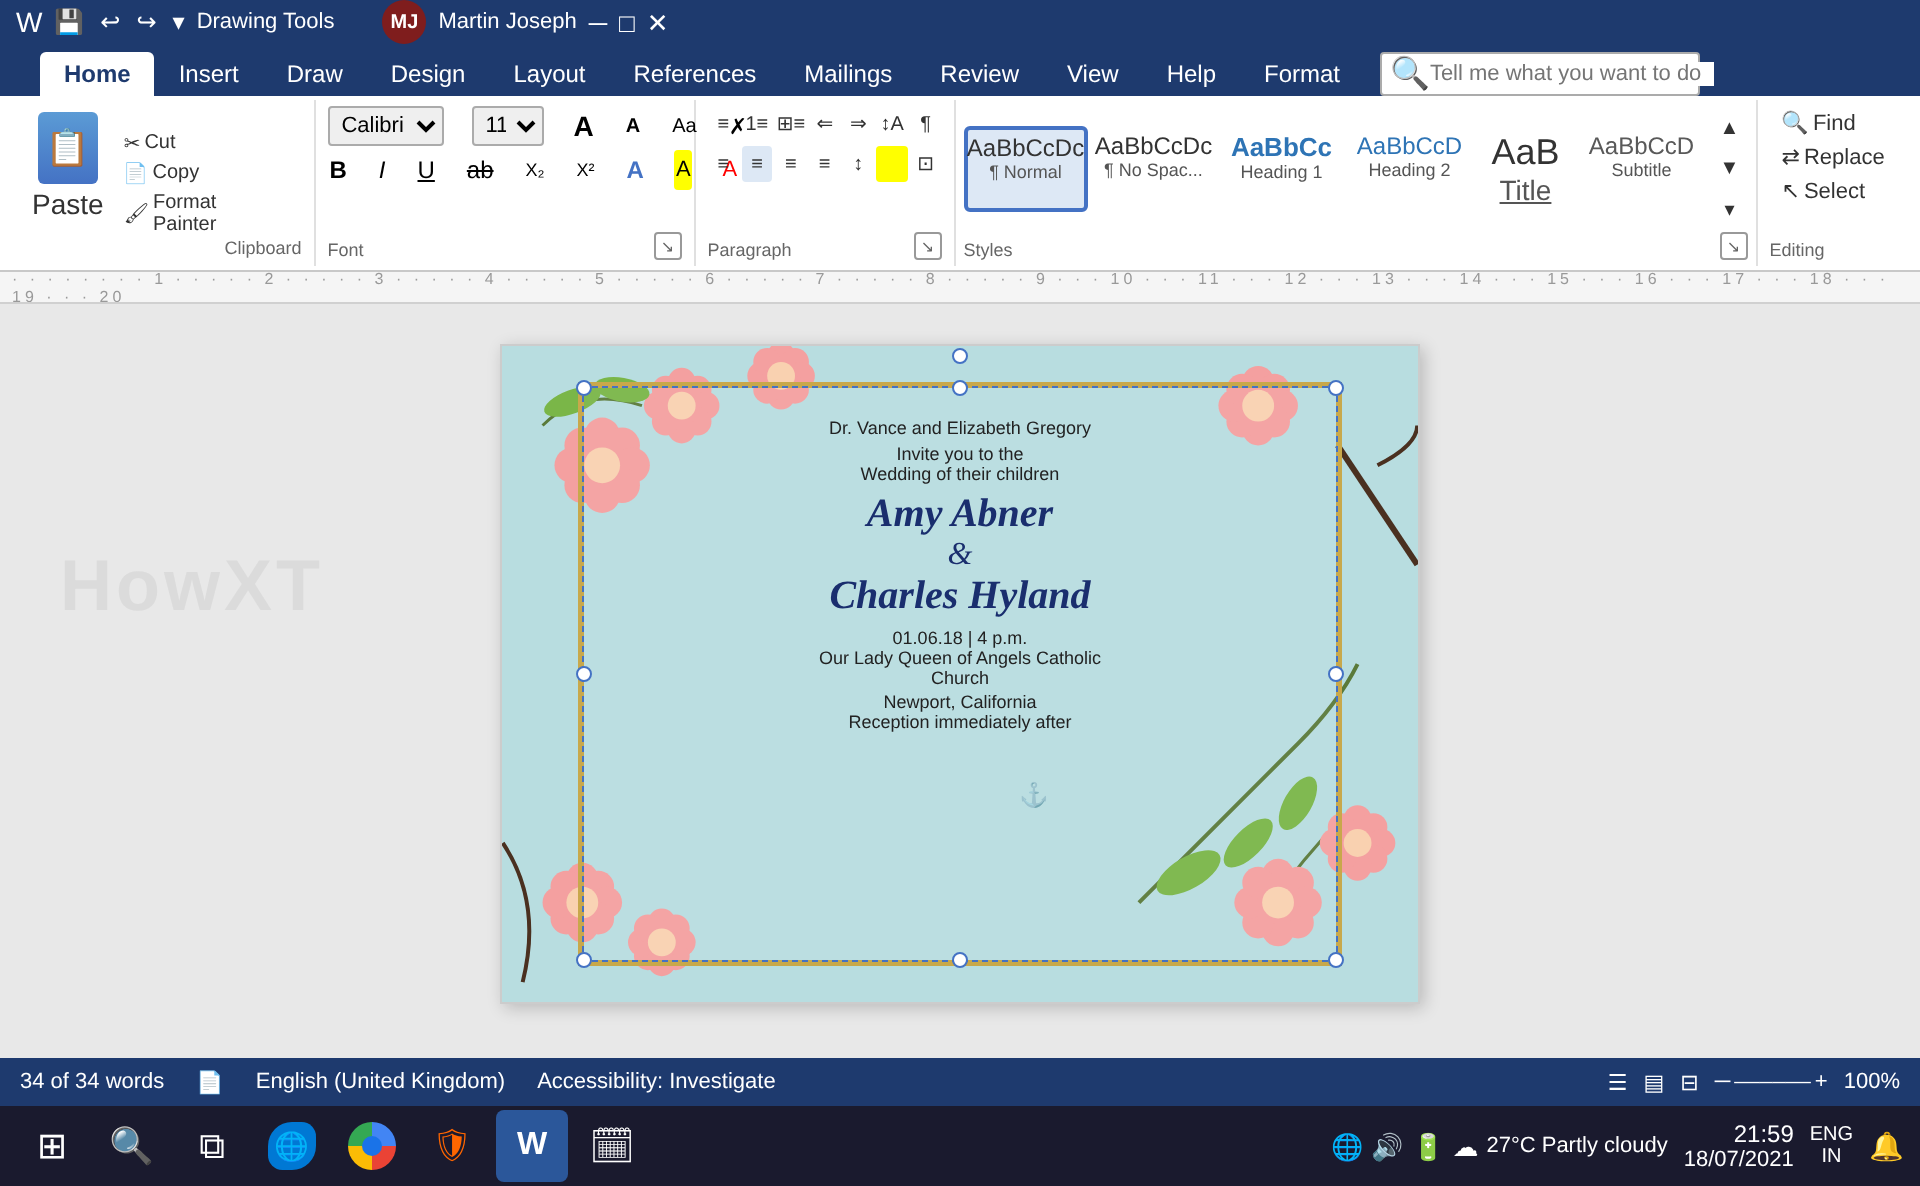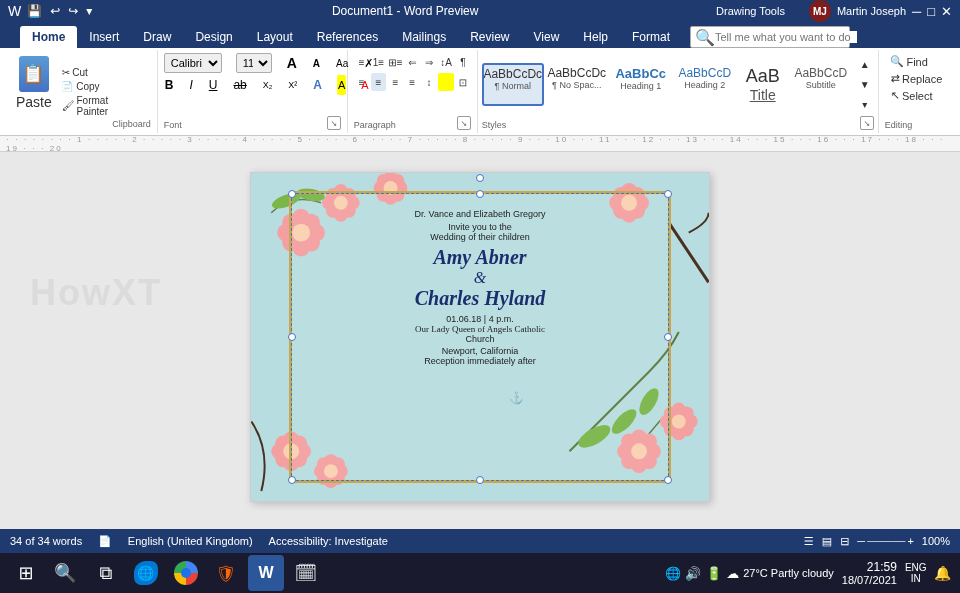--- a/index.html
+++ b/index.html
@@ -265,21 +265,20 @@
   </style>
 </head>
 <body>
 
 <div class="qat">
   <span style="color:#fff;font-size:14px;">W</span>
   <span class="qat-btn">💾</span>
   <span class="qat-btn">↩</span>
   <span class="qat-btn">↪</span>
   <span class="qat-btn">▾</span>
-  <div style="flex:1;text-align:center;font-size:12px;color:white;">Document1 - Word Preview</div>
   <span style="color:white;font-size:11px;margin-right:20px;">Drawing Tools</span>
   <div style="display:flex;align-items:center;gap:6px;">
     <div style="background:#7f1d1d;border-radius:50%;width:22px;height:22px;display:flex;align-items:center;justify-content:center;font-size:10px;color:white;font-weight:bold;">MJ</div>
     <span style="color:white;font-size:11px;">Martin Joseph</span>
     <span class="win-btn" style="color:white;">─</span>
     <span class="win-btn" style="color:white;">□</span>
     <span class="win-btn" style="color:white;">✕</span>
   </div>
 </div>
 
@@ -555,21 +554,21 @@
     </svg>
 
     <div style="position:absolute;top:18px;left:38px;right:38px;bottom:18px;border:3px solid #c8a84b;display:flex;flex-direction:column;align-items:center;padding:14px 10px 8px;text-align:center;background:rgba(255,255,255,0.05);">
       <div style="font-size:9px;color:#222;line-height:1.5;">Dr. Vance and Elizabeth Gregory</div>
       <div style="font-size:9px;color:#222;">Invite you to the</div>
       <div style="font-size:9px;color:#222;">Wedding of their children</div>
       <div style="font-family:Georgia,serif;font-style:italic;color:#1a2e6e;font-size:20px;font-weight:bold;margin-top:4px;">Amy Abner</div>
       <div style="font-family:Georgia,serif;font-style:italic;color:#1a2e6e;font-size:16px;">&amp;</div>
       <div style="font-family:Georgia,serif;font-style:italic;color:#1a2e6e;font-size:20px;font-weight:bold;">Charles Hyland</div>
       <div style="font-size:9px;color:#222;margin-top:4px;">01.06.18 | 4 p.m.</div>
-      <div style="font-size:9px;color:#222;font-family:Liberation Serif, serif;">Our Lady Queen of Angels Catholic</div>
+      <div style="font-size:9px;color:#222;">Our Lady Queen of Angels Catholic</div>
       <div style="font-size:9px;color:#222;">Church</div>
       <div style="font-size:9px;color:#222;margin-top:2px;">Newport, California</div>
       <div style="font-size:9px;color:#222;">Reception immediately after</div>
     </div>
 
     <div class="selection-overlay">
       <div class="handle rot"></div>
       <div class="handle tl"></div>
       <div class="handle tc"></div>
       <div class="handle tr"></div>

